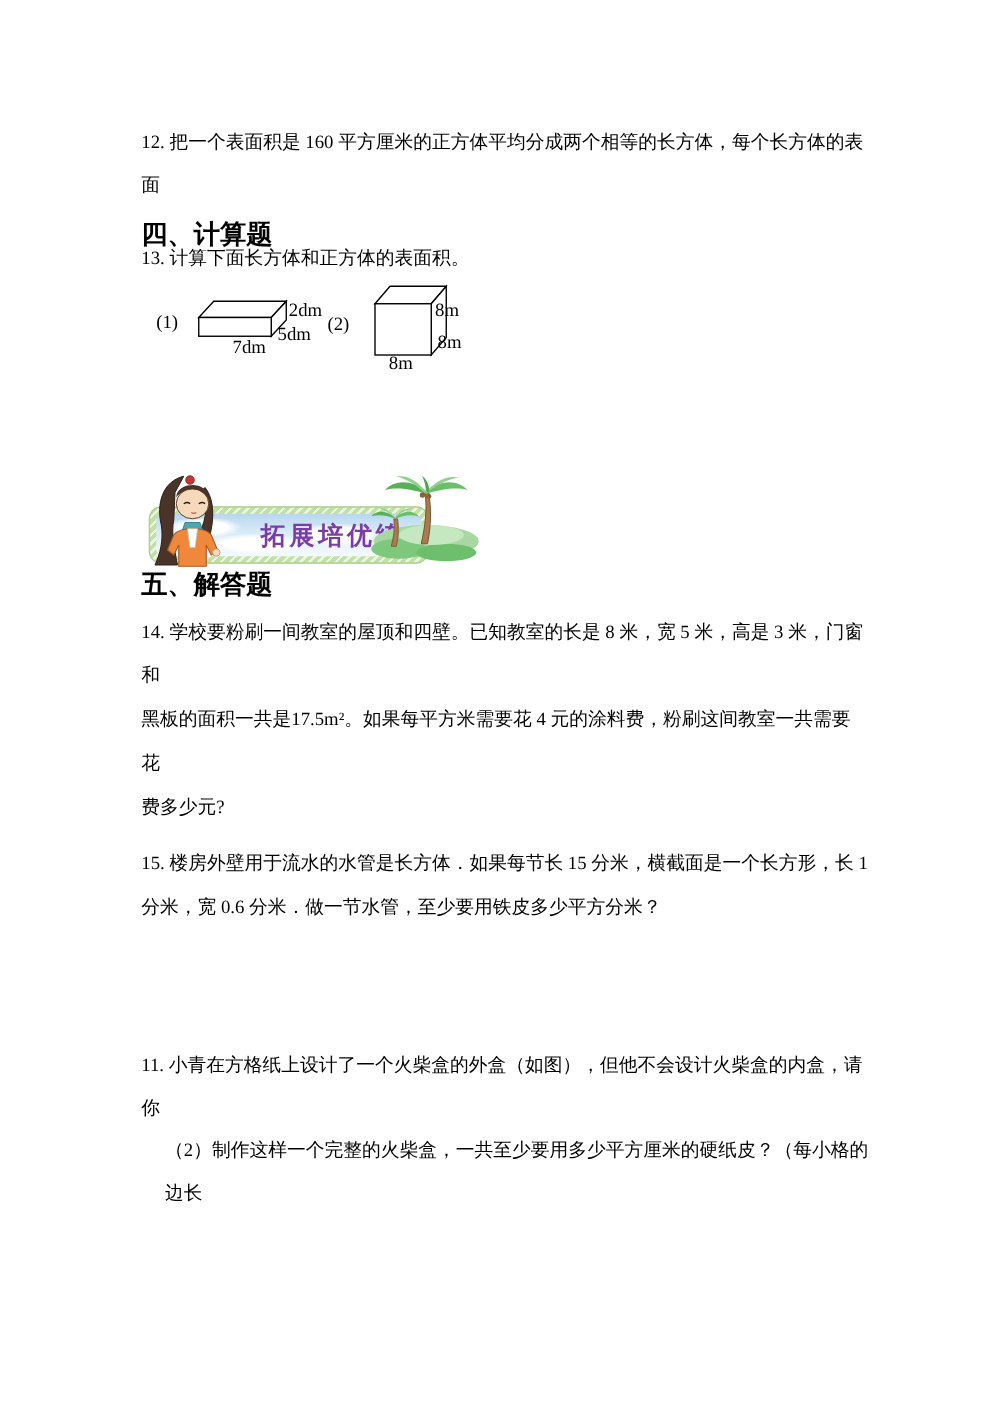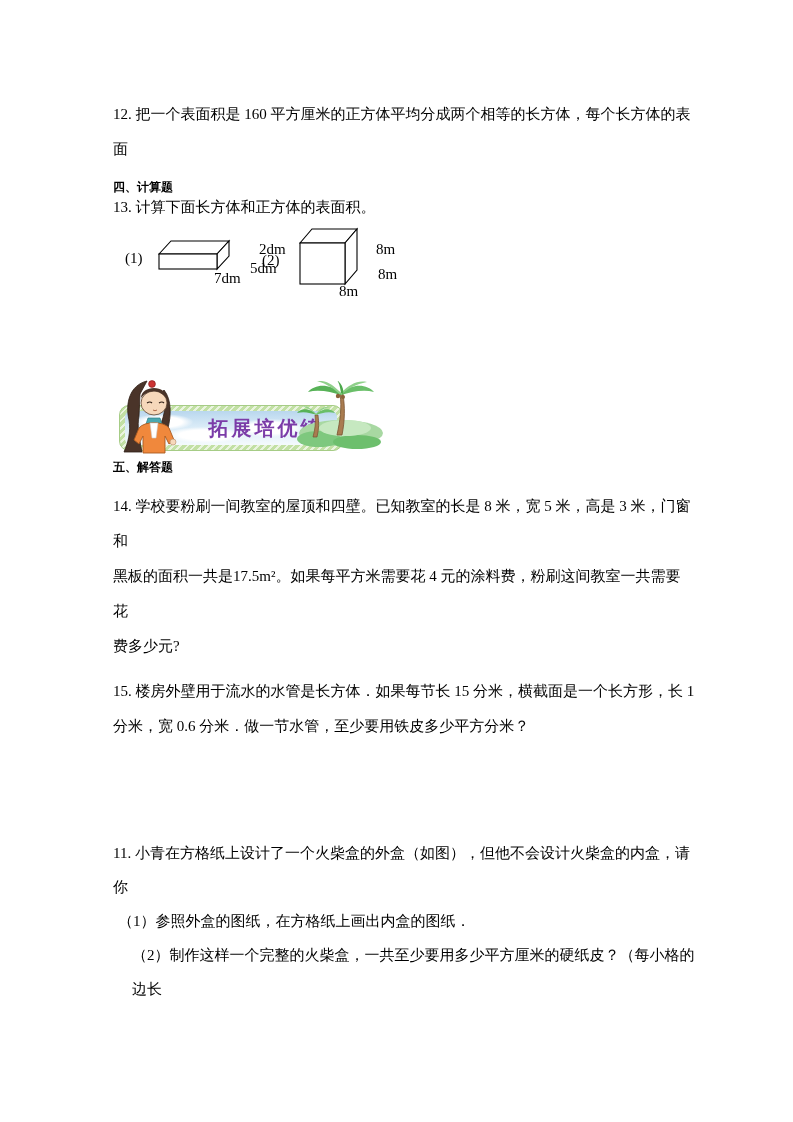--- a/index.html
+++ b/index.html
@@ -3,23 +3,23 @@
 <meta charset="utf-8">
 <style>
   html,body { margin:0; padding:0; background:#ffffff; }
   .page {
     position:relative; width:793px; height:1119px; background:#ffffff;
     font-family:"Liberation Serif","DejaVu Serif",serif; color:#000000;
     overflow:hidden;
   }
   .block { position:absolute; left:113px; width:582px; font-size:15px; line-height:35px; }
   .line { white-space:pre-wrap; }
-  .heading { position:absolute; left:113px; font-size:12px; font-weight:bold; line-height:22px; white-space:pre-wrap; }
+  .heading { position:absolute; left:113px; font-size:21px; font-weight:bold; line-height:22px; white-space:pre-wrap; }
   .figlabel { position:absolute; font-size:15px; line-height:18px; }
-  .dimlabel { position:absolute; font-size:15px; line-height:15px; font-family:"Liberation Serif","DejaVu Serif",serif;margin-left:28px; }
+  .dimlabel { position:absolute; font-size:15px; line-height:15px; font-family:"Liberation Serif","DejaVu Serif",serif; }
   .figsvg { position:absolute; }
   .figsvg polygon, .figsvg rect { fill:#ffffff; stroke:#000000; stroke-width:1.1; stroke-linejoin:miter; }
 
   
   .banner { position:absolute; left:115px; top:374px; width:270px; height:80px; }
   .banner-box {
     position:absolute; left:4px; top:31px; width:224px; height:46px;
     background:#c2e0a4;
     background-image:repeating-linear-gradient(135deg, rgba(255,255,255,0.65) 0 2px, rgba(0,0,0,0) 2px 5px);
     border:1px solid #a6cc86; border-radius:10px; box-sizing:border-box; padding:5px;
@@ -126,17 +126,16 @@
     <div class="line">费多少元?</div>
   </div>
 
   <div class="block" style="top:674px;">
     <div class="line">15. 楼房外壁用于流水的水管是长方体．如果每节长 15 分米，横截面是一个长方形，长 1</div>
     <div class="line">分米，宽 0.6 分米．做一节水管，至少要用铁皮多少平方分米？</div>
   </div>
 
   <div class="block" style="top:836px; line-height:34px;">
     <div class="line">11. 小青在方格纸上设计了一个火柴盒的外盒（如图），但他不会设计火柴盒的内盒，请你</div>
-    <div class="line" style="padding-left:5px;">（1）参照外盒的图纸，在方格纸上画出内盒的图纸．</div>
     <div class="line" style="padding-left:5px;margin-left:14px;">（2）制作这样一个完整的火柴盒，一共至少要用多少平方厘米的硬纸皮？（每小格的边长</div>
   </div>
 
 </div>
 
 </body></html>

